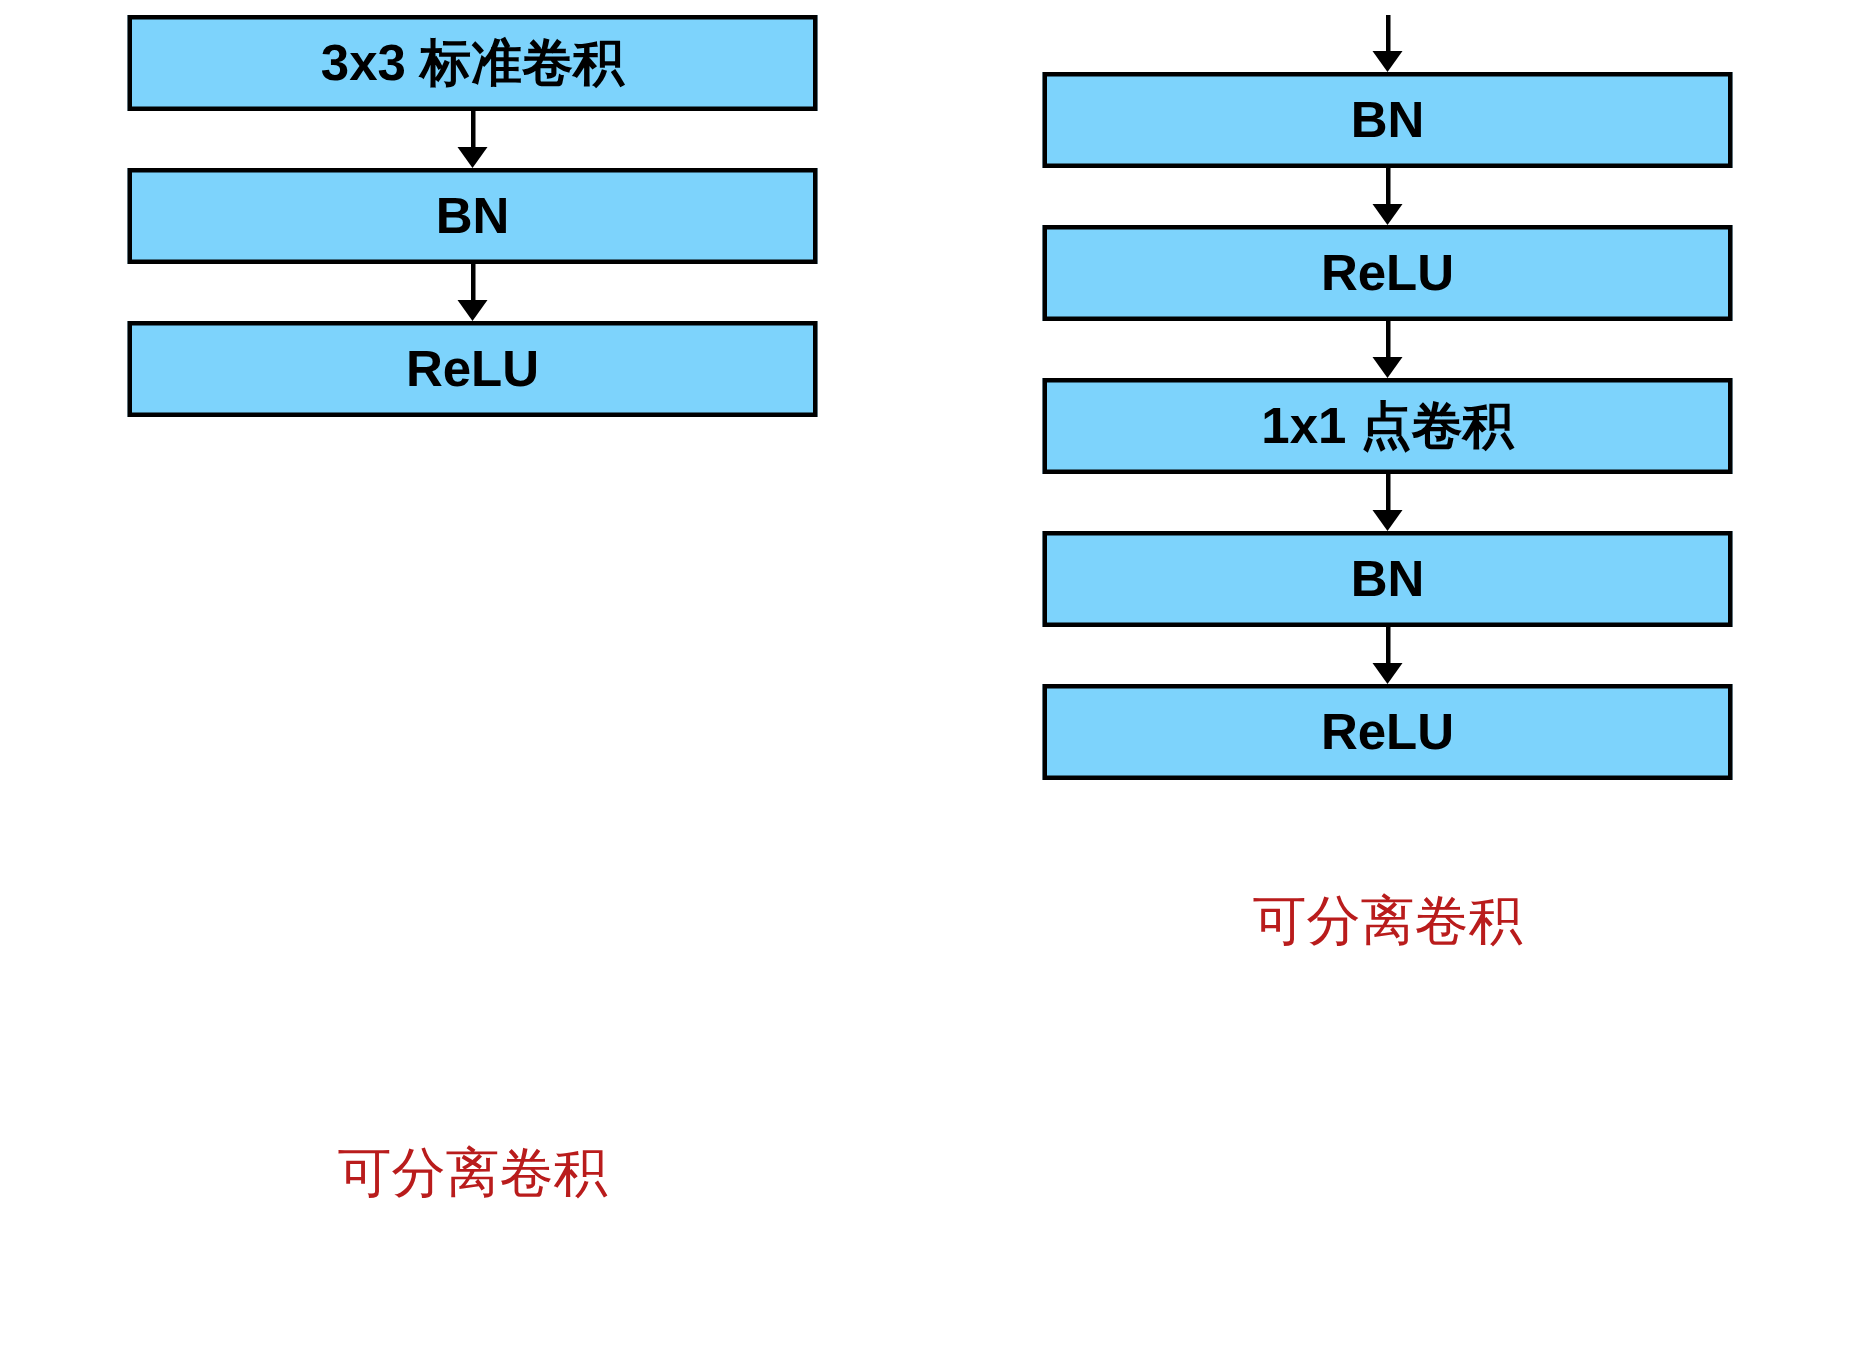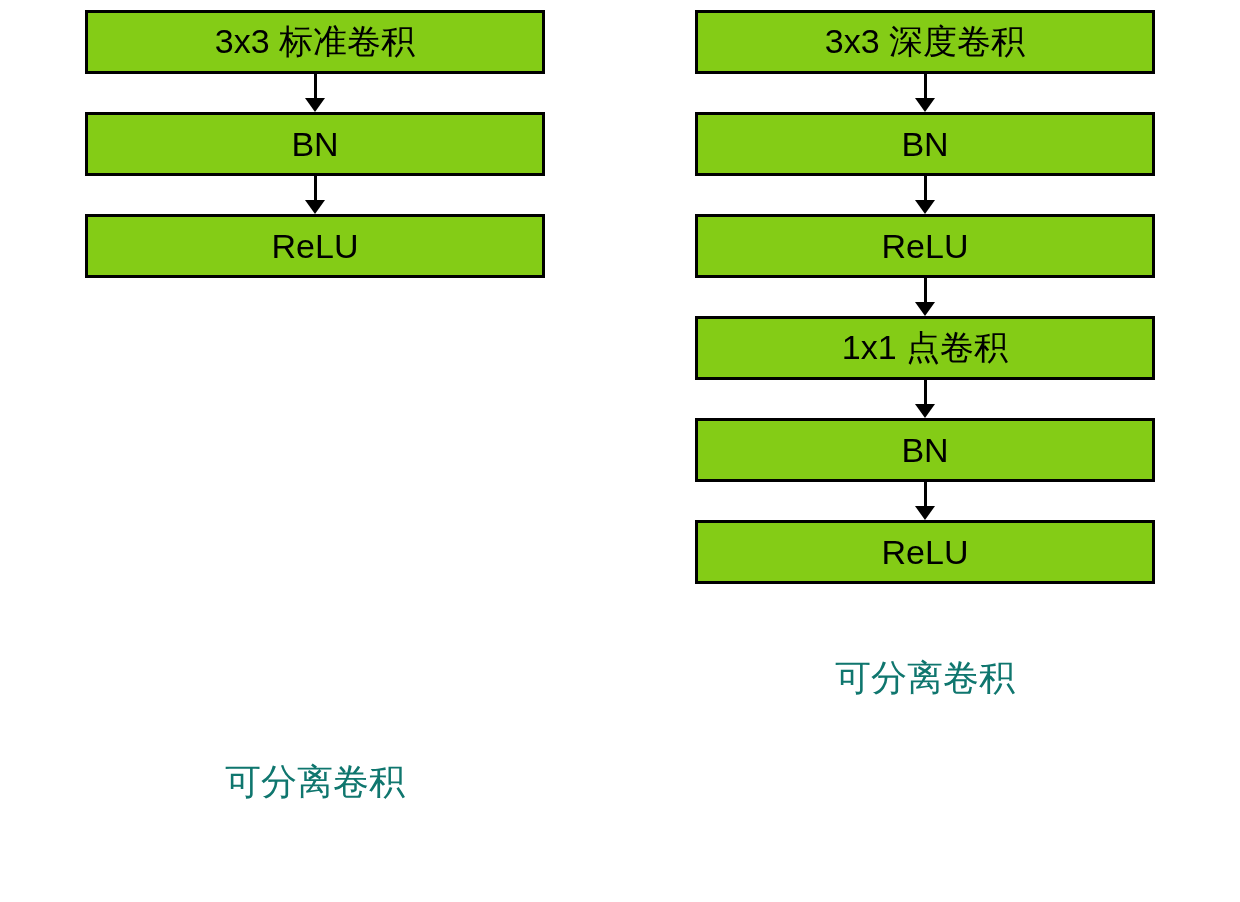--- a/index.html
+++ b/index.html
@@ -27,23 +27,23 @@
       flex: 1;
     }
     .box {
       width: 100%;
       max-width: 460px;
       height: 64px;
       border: 3px solid #000000;
       display: flex;
       align-items: center;
       justify-content: center;
-      background: #84cc16;
+      background: #7dd3fc;
       font-size: 34px;
-      font-weight: 400;
+      font-weight: 700;
       color: #000000;
     }
     .arrow {
       width: 3px;
       height: 38px;
       position: relative;
       display: flex;
       justify-content: center;
     }
     .arrow-line {
@@ -56,21 +56,21 @@
       bottom: 0;
       width: 0;
       height: 0;
       border-left: 10px solid transparent;
       border-right: 10px solid transparent;
       border-top: 14px solid #000000;
     }
     .caption {
       font-size: 36px;
       font-weight: 400;
-      color: #0f766e;
+      color: #b91c1c;
       text-align: center;
       margin-top: 70px;
     }
     .left-col .caption {
       margin-top: 480px;
     }
     .right-col .caption {
       margin-top: 70px;
     }
   </style>
@@ -94,23 +94,20 @@
       <div class="arrow-line"></div>
       <div class="arrow-head"></div>
     </div>
     <div class="box">
       <span>ReLU</span>
     </div>
     <div class="caption">可分离卷积</div>
   </div>
 
   <div class="column right-col">
-    <div class="box">
-      <span>3x3 深度卷积</span>
-    </div>
     <div class="arrow">
       <div class="arrow-line"></div>
       <div class="arrow-head"></div>
     </div>
     <div class="box">
       <span>BN</span>
     </div>
     <div class="arrow">
       <div class="arrow-line"></div>
       <div class="arrow-head"></div>

